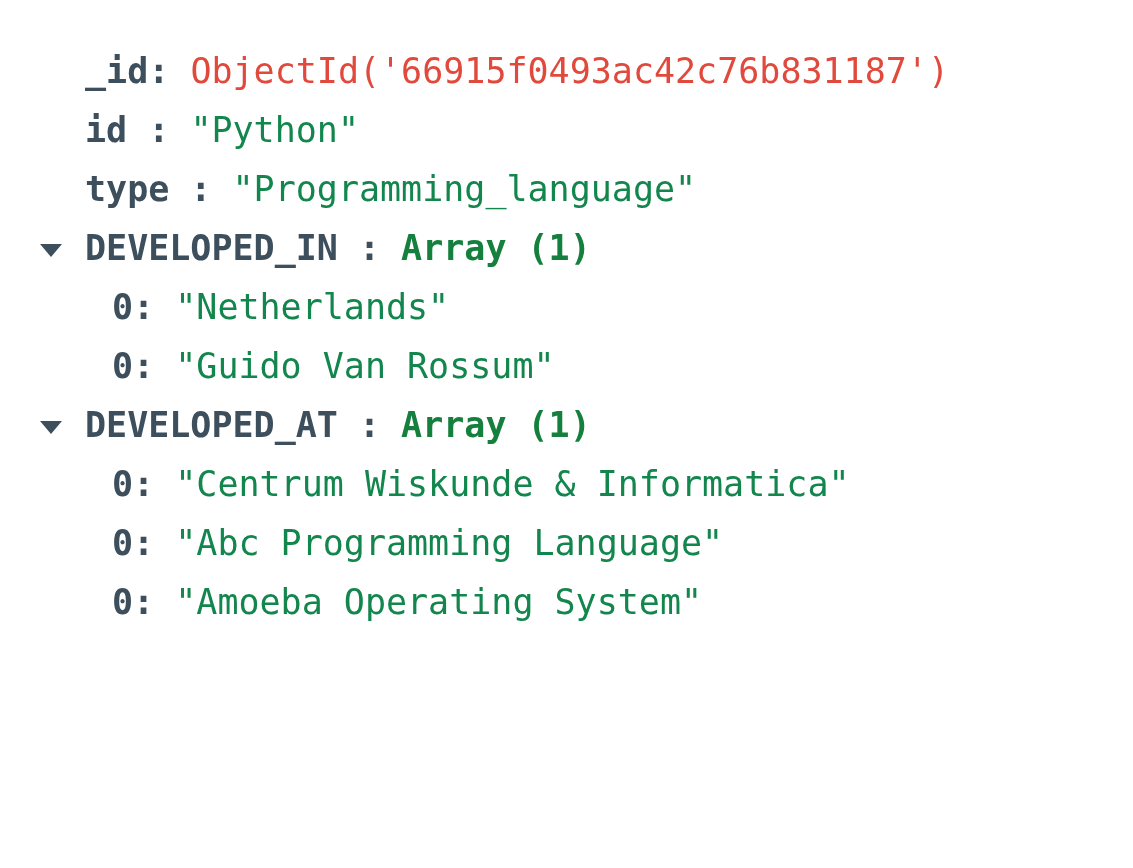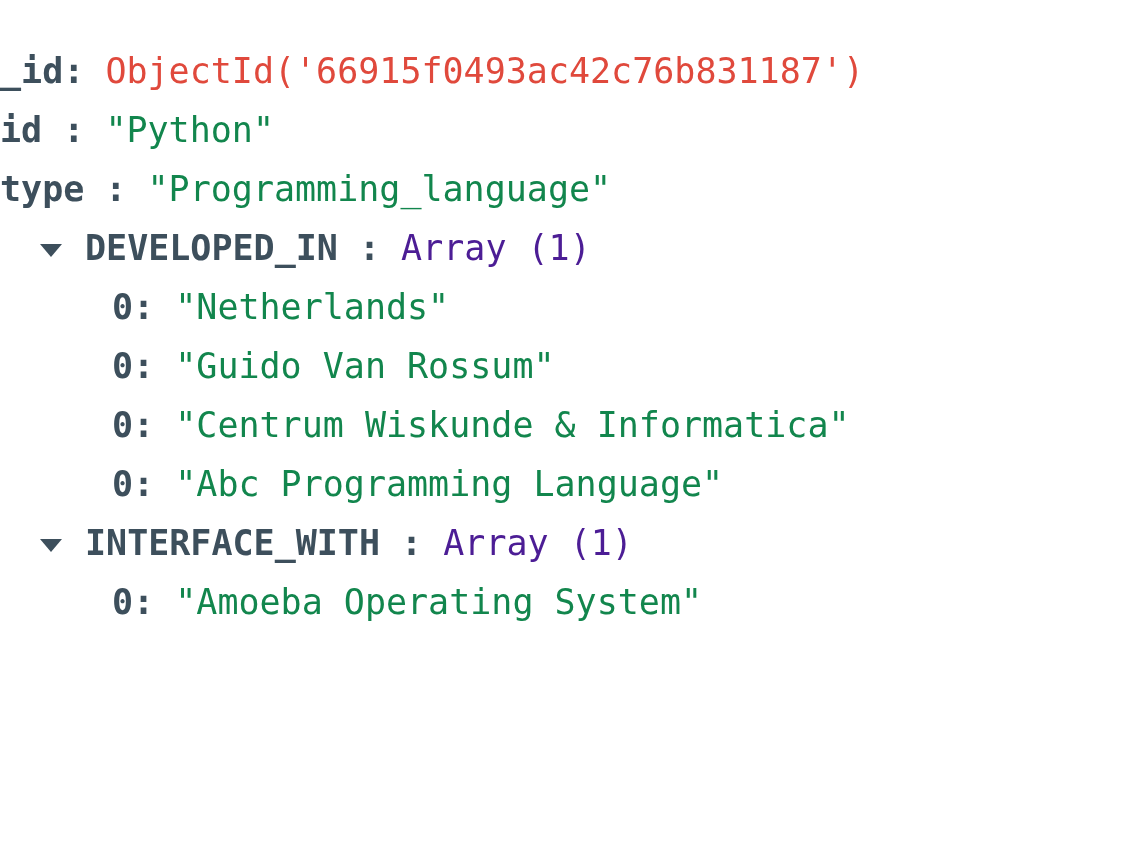--- a/index.html
+++ b/index.html
@@ -27,21 +27,21 @@
   .doc-row {
     position: relative;
     height: 59px;
     line-height: 59px;
     white-space: nowrap;
     font-size: 35px;
     font-family: "DejaVu Sans Mono", "Liberation Mono", monospace;
   }
 
   
-  .doc-row.level-field  { }
+  .doc-row.level-field  { padding-left: 85px; }
   .doc-row.level-array  { padding-left: 85px; }
   .doc-row.level-item   { padding-left: 112px; }
 
   .twisty {
     position: absolute;
     left: 40px;
     top: 0;
     height: 59px;
     width: 24px;
     display: inline-block;
@@ -61,39 +61,39 @@
     color: #3d4f5c;
   }
 
   .sep {
     color: #3d4f5c;
     font-weight: bold;
   }
 
   .val-string   { color: #12864d; }
   .val-objectid { color: #e0493c; }
-  .val-type     { color: #4c1d95; }
+  .val-type     { color: #15803d; font-weight: bold; }
 
   .sp { white-space: pre; }
 </style>
 </head>
 <body>
 
 <div id="doc-viewer">
     <div class="doc-row level-field"><span class="field-key">_id</span><span class="sep sp">:</span><span class="sp"> </span><span class="val-objectid">ObjectId('66915f0493ac42c76b831187')</span></div>
     <div class="doc-row level-field"><span class="field-key">id</span><span class="sep sp"> :</span><span class="sp"> </span><span class="val-string">"Python"</span></div>
     <div class="doc-row level-field"><span class="field-key">type</span><span class="sep sp"> :</span><span class="sp"> </span><span class="val-string">"Programming_language"</span></div>
     <div class="doc-row level-array"><span class="twisty">
         <svg width="22" height="13" viewBox="0 0 22 13" aria-hidden="true">
           <polygon points="0,0 22,0 11,13" fill="#3d4f5c"></polygon>
         </svg>
       </span><span class="field-key">DEVELOPED_IN</span><span class="sep sp"> :</span><span class="sp"> </span><span class="val-type">Array (1)</span></div>
     <div class="doc-row level-item"><span class="idx-key">0</span><span class="sep sp">:</span><span class="sp"> </span><span class="val-string">"Netherlands"</span></div>
     <div class="doc-row level-item"><span class="idx-key">0</span><span class="sep sp">:</span><span class="sp"> </span><span class="val-string">"Guido Van Rossum"</span></div>
-    <div class="doc-row level-item"><span class="idx-key">0</span><span class="sep sp">:</span><span class="sp"> </span><span class="val-string">"Centrum Wiskunde &amp; Informatica"</span></div>
-    <div class="doc-row level-item"><span class="idx-key">0</span><span class="sep sp">:</span><span class="sp"> </span><span class="val-string">"Abc Programming Language"</span></div>
     <div class="doc-row level-array"><span class="twisty">
         <svg width="22" height="13" viewBox="0 0 22 13" aria-hidden="true">
           <polygon points="0,0 22,0 11,13" fill="#3d4f5c"></polygon>
         </svg>
-      </span><span class="field-key">INTERFACE_WITH</span><span class="sep sp"> :</span><span class="sp"> </span><span class="val-type">Array (1)</span></div>
+      </span><span class="field-key">DEVELOPED_AT</span><span class="sep sp"> :</span><span class="sp"> </span><span class="val-type">Array (1)</span></div>
+    <div class="doc-row level-item"><span class="idx-key">0</span><span class="sep sp">:</span><span class="sp"> </span><span class="val-string">"Centrum Wiskunde &amp; Informatica"</span></div>
+    <div class="doc-row level-item"><span class="idx-key">0</span><span class="sep sp">:</span><span class="sp"> </span><span class="val-string">"Abc Programming Language"</span></div>
     <div class="doc-row level-item"><span class="idx-key">0</span><span class="sep sp">:</span><span class="sp"> </span><span class="val-string">"Amoeba Operating System"</span></div>
   </div>
 
 </body></html>

